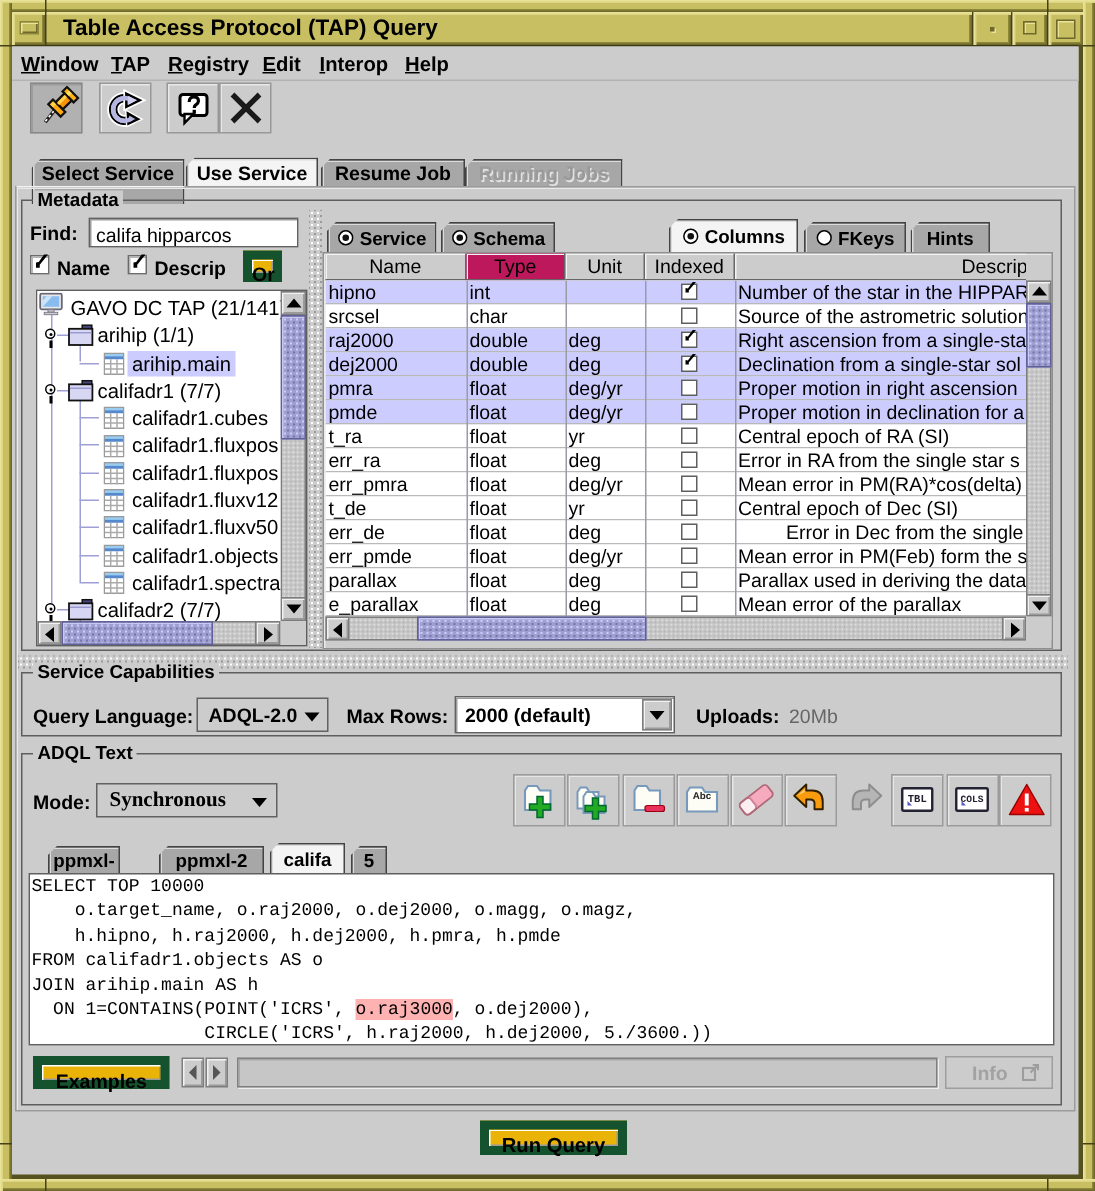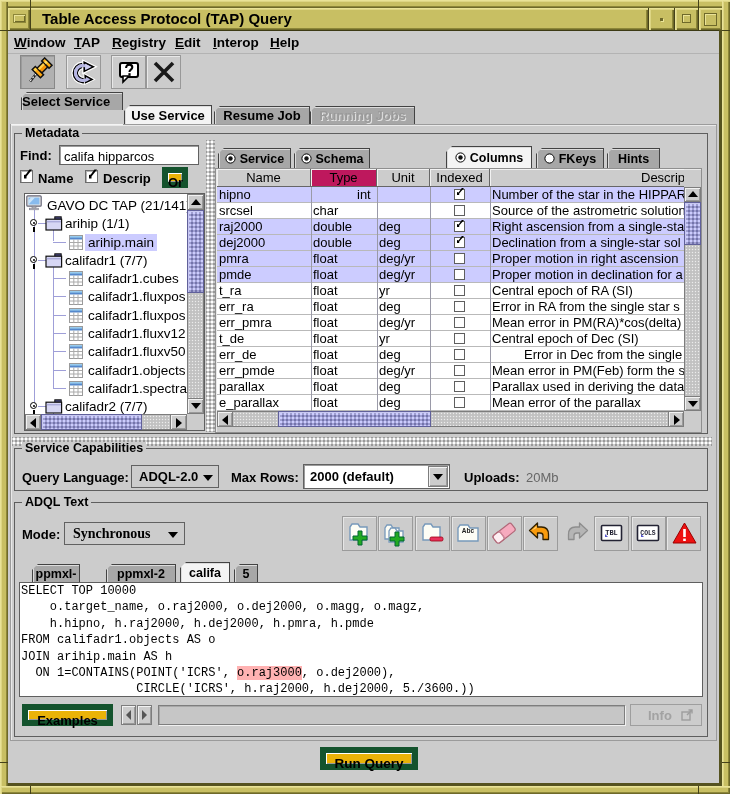--- a/index.html
+++ b/index.html
@@ -102,21 +102,21 @@
   <rect x="4" y="4" width="18" height="14" rx="2" fill="#fff" stroke="#000" stroke-width="2"></rect>
   <path d="M 7 17 L 7 23 L 13 17 Z" fill="#fff" stroke="#000" stroke-width="1.6"></path>
   <path d="M 10.1 9.0 C 10.1 6.6 11.4 5.6 13.2 5.6 C 15.2 5.6 16.3 6.8 16.3 8.3 C 16.3 9.7 15.3 10.3 14.4 11.0 C 13.7 11.6 13.5 12.1 13.5 13.0" fill="none" stroke="#000" stroke-width="2.1"></path>
     <rect x="12.4" y="14.2" width="2.2" height="2.2" fill="#000"></rect>
 </svg>
 <div class="ab" style="left:146px;top:55px;width:35px;height:34px;background:#cccccc;border:1px solid #989898;box-shadow:inset 1px 1px 0 #e8e8e8;"></div>
 <svg class="ab" style="left:151px;top:59px;" width="26" height="26" viewBox="0 0 26 26">
   <path d="M 4 4 L 22 22 M 22 4 L 4 22" stroke="#1a1a1a" stroke-width="3.6"></path>
 </svg>
 
-<div class="tab" style="left:21px;top:92px;width:102px;height:18px;text-align:left;line-height:18px;">Select Service</div>
+<div class="tab" style="left:21px;top:106px;width:102px;height:30px;text-align:center;line-height:18px;">Select Service</div>
 <div class="tab sel" style="left:124px;top:105px;width:88px;height:19px;text-align:center;line-height:19px;">Use Service</div>
 <div class="tab" style="left:214px;top:106px;width:96px;height:18px;text-align:center;line-height:18px;">Resume Job</div>
 <div class="tab" style="left:310px;top:106px;width:105px;height:18px;text-align:center;line-height:18px;color:#9a9a9a;text-shadow:1px 1px 0 #e2e2e2;">Running Jobs</div>
 
 <div class="ab" style="left:10px;top:124px;width:707px;height:617px;border:1px solid #9b9b9b;box-shadow:inset 1px 1px 0 #e9e9e9;"></div>
 <div class="ab" style="left:11px;top:124px;width:112px;height:1px;background:#f4f4f4;"></div>
 
 <div class="ab panel" style="left:14px;top:133px;width:694px;height:301px;">
 <div class="ptitle">Metadata</div>
   </div>
@@ -321,21 +321,21 @@
 <div class="ab" style="left:217px;top:169px;width:94px;height:18px;background:#cccccc;border-right:1px solid #666;border-bottom:1px solid #666;box-shadow:inset 1px 1px 0 #f2f2f2;text-align:center;font-size:13px;line-height:18px;">Name</div>
 <div class="ab" style="left:311px;top:169px;width:66px;height:18px;background:#be185d;border-right:1px solid #666;border-bottom:1px solid #666;box-shadow:inset 1px 1px 0 #f2f2f2;text-align:center;font-size:13px;line-height:18px;">Type</div>
 <div class="ab" style="left:377px;top:169px;width:53px;height:18px;background:#cccccc;border-right:1px solid #666;border-bottom:1px solid #666;box-shadow:inset 1px 1px 0 #f2f2f2;text-align:center;font-size:13px;line-height:18px;">Unit</div>
 <div class="ab" style="left:430px;top:169px;width:60px;height:18px;background:#cccccc;border-right:1px solid #666;border-bottom:1px solid #666;box-shadow:inset 1px 1px 0 #f2f2f2;text-align:center;font-size:13px;line-height:18px;">Indexed</div>
 <div class="ab" style="left:490px;top:169px;width:194px;height:18px;background:#cccccc;border-bottom:1px solid #666;box-shadow:inset 1px 1px 0 #f2f2f2;overflow:hidden;">
     <div class="ab" style="left:151px;top:0;font-size:13px;line-height:18px;white-space:pre;">Description</div>
   </div>
 <div class="ab" style="left:217px;top:187px;width:467px;height:224px;overflow:hidden;background:#fff;">
 <div class="ab" style="left:0;top:0px;width:467px;height:16px;background:#ccccff;border-bottom:1px solid #b9b9b9;"></div>
 <div class="ab" style="left:2px;top:0px;height:16px;line-height:16px;font-size:13px;white-space:pre;">hipno</div>
-<div class="ab" style="left:96px;top:0px;height:16px;line-height:16px;font-size:13px;white-space:pre;padding-left:44px;">int</div>
+<div class="ab" style="left:96px;top:0px;height:16px;line-height:16px;font-size:13px;white-space:pre;">int</div>
 <div class="ab" style="left:237px;top:2px;width:11px;height:11px;background:#fff;border:1px solid #5f5f5f;"></div>
 <svg class="ab" style="left:238px;top:0px;" width="11" height="11" viewBox="0 0 11 11">
       <path d="M 2 5 L 2 8 L 4.2 8 L 4.2 6.6 L 9 1 L 6.8 1 L 3.6 5.4 Z" fill="#000"></path>
     </svg>
 <div class="ab" style="left:275px;top:0px;height:16px;line-height:16px;font-size:13px;white-space:pre;">Number of the star in the HIPPAR</div>
 <div class="ab" style="left:0;top:16px;width:467px;height:16px;background:#ffffff;border-bottom:1px solid #b9b9b9;"></div>
 <div class="ab" style="left:2px;top:16px;height:31px;line-height:16px;font-size:13px;white-space:pre;">srcsel</div>
 <div class="ab" style="left:96px;top:16px;height:16px;line-height:16px;font-size:13px;white-space:pre;">char</div>
 <div class="ab" style="left:237px;top:18px;width:11px;height:11px;background:#fff;border:1px solid #5f5f5f;"></div>
 <div class="ab" style="left:275px;top:16px;height:16px;line-height:16px;font-size:13px;white-space:pre;">Source of the astrometric solution</div>

